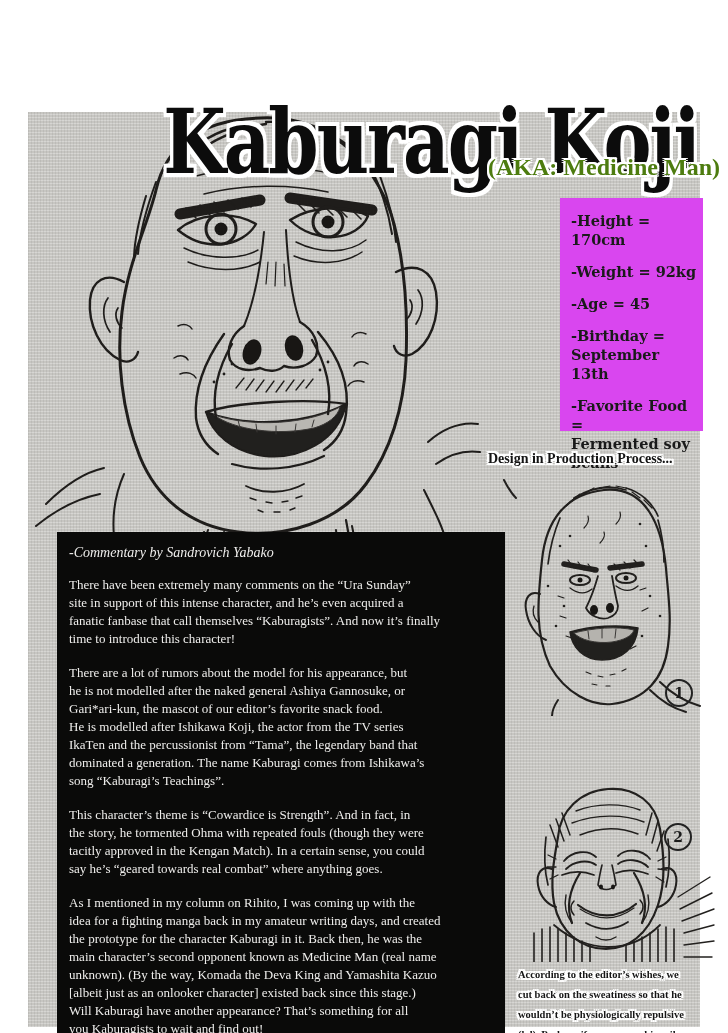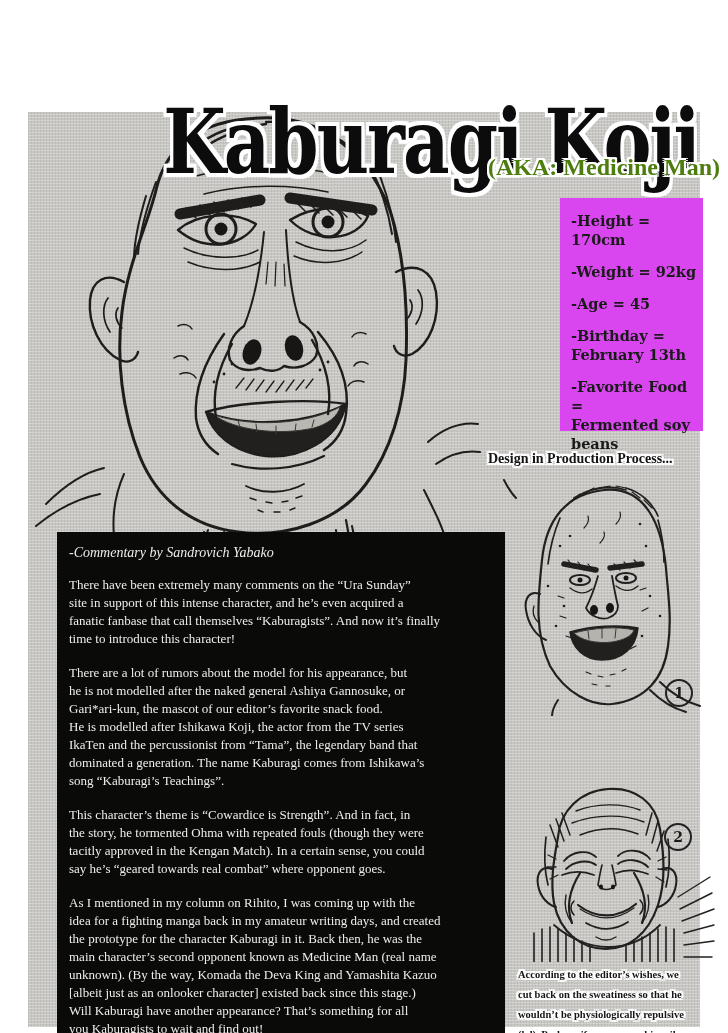--- a/index.html
+++ b/index.html
@@ -93,21 +93,21 @@
   </svg>
 
   <h1 class="title halo-big">Kaburagi Koji</h1>
   <div class="aka halo">(AKA: Medicine Man)</div>
 
   <div class="stats">
     <p class="stat">-Height = 170cm</p>
     <p class="stat">-Weight = 92kg</p>
     <p class="stat">-Age = 45</p>
     <p class="stat">-Birthday =
-February 13th</p>
+September 13th</p>
     <p class="stat">-Favorite Food =
 Fermented soy
 beans</p>
   </div>
 
   <div class="design-note halo">Design in Production Process...</div>
 
   <section class="commentary">
     <p class="byline">-Commentary by Sandrovich Yabako</p>
     <p class="body">There have been extremely many comments on the “Ura Sunday”
@@ -117,21 +117,21 @@
     <p class="body">There are a lot of rumors about the model for his appearance, but
 he is not modelled after the naked general Ashiya Gannosuke, or
 Gari*ari-kun, the mascot of our editor’s favorite snack food.
 He is modelled after Ishikawa Koji, the actor from the TV series
 IkaTen and the percussionist from “Tama”, the legendary band that
 dominated a generation. The name Kaburagi comes from Ishikawa’s
 song “Kaburagi’s Teachings”.</p>
     <p class="body">This character’s theme is “Cowardice is Strength”. And in fact, in
 the story, he tormented Ohma with repeated fouls (though they were
 tacitly approved in the Kengan Match). In a certain sense, you could
-say he’s “geared towards real combat” where opponent goes.</p>
+say he’s “geared towards real combat” where anything goes.</p>
     <p class="body">As I mentioned in my column on Rihito, I was coming up with the
 idea for a fighting manga back in my amateur writing days, and created
 the prototype for the character Kaburagi in it. Back then, he was the
 main character’s second opponent known as Medicine Man (real name
 unknown). (By the way, Komada the Deva King and Yamashita Kazuo
 [albeit just as an onlooker character] existed back since this stage.)
 Will Kaburagi have another appearance? That’s something for all
 you Kaburagists to wait and find out!</p>
   </section>
 

